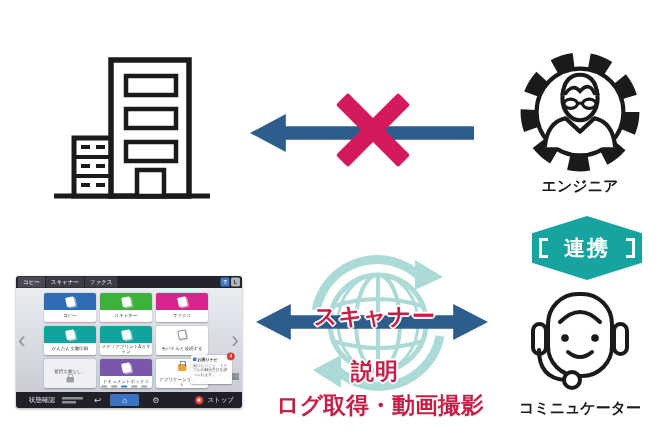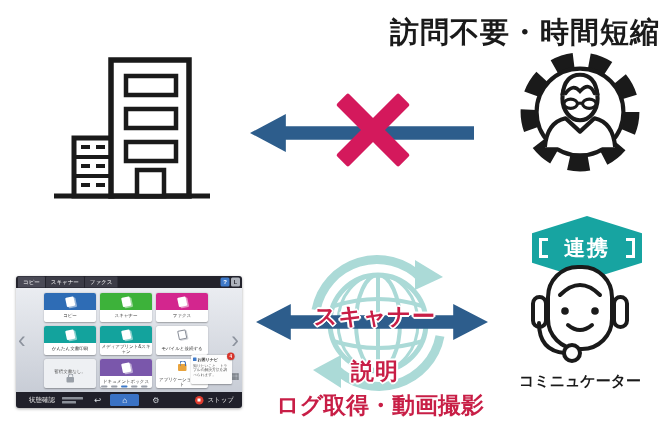--- a/index.html
+++ b/index.html
@@ -8,21 +8,21 @@
   .stage { position:relative; width:668px; height:435px; background:#fff; overflow:hidden; }
 
   
   .title { position:absolute; top:13px; right:8px; font-size:29px; font-weight:800;
            color:#1a1a1a; letter-spacing:1px; white-space:nowrap; }
 
   
   .actor { position:absolute; display:flex; flex-direction:column; align-items:center; }
   .actor-label { font-size:15px; font-weight:700; color:#1a1a1a; margin-top:3px; white-space:nowrap; }
   .engineer { left:512px; top:50px; width:136px; }
-  .communicator { left:508px; top:261px; width:144px;font-family:Liberation Mono, monospace; }
+  .communicator { left:508px; top:288px; width:144px;font-family:Liberation Mono, monospace; }
   .building { position:absolute; left:48px; top:50px; }
 
   
   .arrow-left { position:absolute; left:250px; top:112px; width:224px; height:42px; background:#2d5d8c;
     clip-path:polygon(0 50%, 16% 5%, 16% 34%, 100% 34%, 100% 66%, 16% 66%, 16% 95%); }
   .cross { position:absolute; left:340px; top:97px; width:66px; height:66px; }
   .cross .bar { position:absolute; left:50%; top:50%; width:88px; height:17px;
     background:#d4195c; border-radius:2px; }
   .cross .bar.a { transform:translate(-50%,-50%) rotate(45deg); }
   .cross .bar.b { transform:translate(-50%,-50%) rotate(-45deg); }
@@ -111,21 +111,20 @@
   .bb-stop-ico { margin-left:auto; width:17px; height:17px; border-radius:50%; background:#e03c2f;
     display:flex; align-items:center; justify-content:center; }
   .bb-stop-ico i { display:block; width:6px; height:6px; background:#fff; }
   .bb-stop { font-size:13px; margin:0 16px 0 8px; white-space:nowrap; }
 </style>
 </head>
 <body>
 
 <div class="stage">
 
-  <div class="title">訪問不要・時間短縮</div>
 
   <div class="building">
     <svg width="168" height="152" viewBox="0 0 168 152">
       <line x1="6" y1="146" x2="162" y2="146" stroke="#1a1a1a" stroke-width="5"></line>
       <rect x="26" y="88" width="38" height="58" fill="#fff" stroke="#1a1a1a" stroke-width="5"></rect>
       <line x1="26" y1="107" x2="64" y2="107" stroke="#1a1a1a" stroke-width="4"></line>
       <line x1="26" y1="126" x2="64" y2="126" stroke="#1a1a1a" stroke-width="4"></line>
       <rect x="33" y="95" width="9" height="4" fill="#1a1a1a"></rect>
         <rect x="48" y="95" width="9" height="4" fill="#1a1a1a"></rect>
       <rect x="33" y="114" width="9" height="4" fill="#1a1a1a"></rect>
@@ -151,20 +150,21 @@
       <circle cx="60" cy="60" r="50" fill="none" stroke="#1a1a1a" stroke-width="15" stroke-dasharray="19.6 15.3"></circle>
       <circle cx="60" cy="60" r="42" fill="#fff" stroke="#1a1a1a" stroke-width="4"></circle>
       <path d="M26,94 Q28,70 46,66 L60,79 L74,66 Q92,70 94,94" fill="#fff" stroke="#1a1a1a" stroke-width="4" stroke-linejoin="round"></path>
       <ellipse cx="60" cy="47" rx="17" ry="21" fill="#fff" stroke="#1a1a1a" stroke-width="4"></ellipse>
       <path d="M43,44 Q45,24 60,24 Q75,24 77,44" fill="#fff" stroke="#1a1a1a" stroke-width="4"></path>
       <path d="M46,42 Q53,32 60,40 Q69,30 74,42" fill="none" stroke="#1a1a1a" stroke-width="3.5" stroke-linecap="round"></path>
       <ellipse cx="51" cy="52" rx="6.5" ry="4.5" fill="#fff" stroke="#1a1a1a" stroke-width="3"></ellipse>
       <ellipse cx="69" cy="52" rx="6.5" ry="4.5" fill="#fff" stroke="#1a1a1a" stroke-width="3"></ellipse>
       <line x1="57.5" y1="51.5" x2="62.5" y2="51.5" stroke="#1a1a1a" stroke-width="3"></line>
     </svg>
+    <div class="actor-label">エンジニア</div>
   </div>
 
   <div class="badge">
     <div class="badge-shape"></div>
     <span class="bracket l"></span>
     <span class="bracket r"></span>
     <div class="badge-label">連携</div>
   </div>
 
   <div class="actor communicator">

